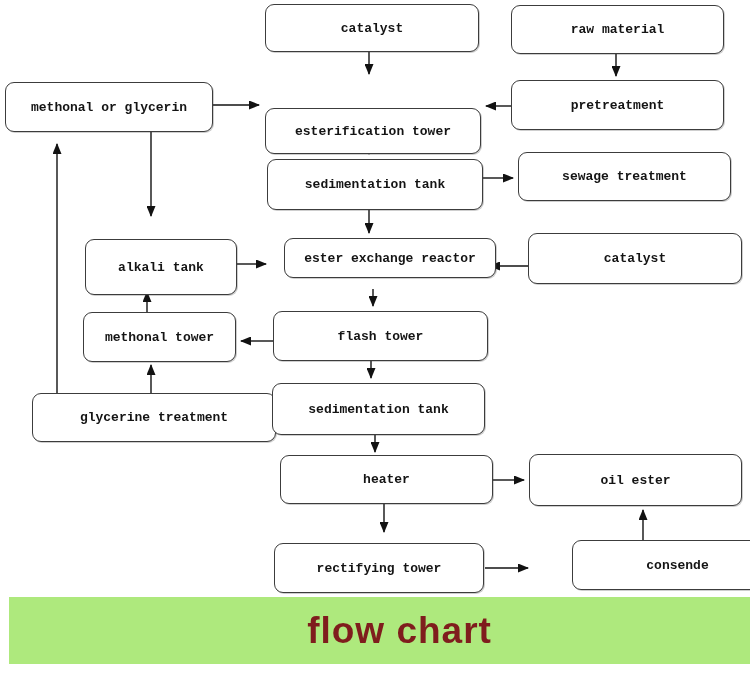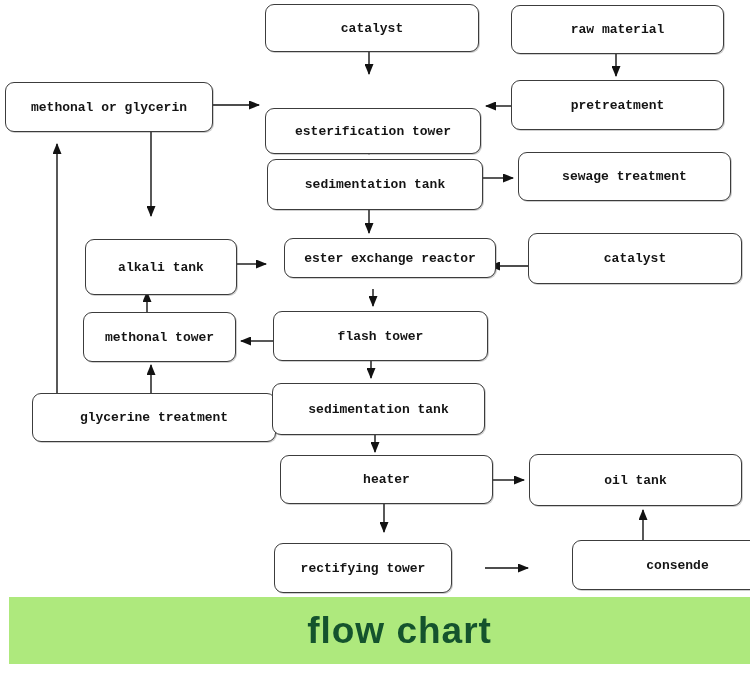--- a/index.html
+++ b/index.html
@@ -67,21 +67,21 @@
   <div class="node" style="left:267px; top:159px; width:216px; height:51px;">sedimentation tank</div>
   <div class="node" style="left:518px; top:152px; width:213px; height:49px;">sewage treatment</div>
   <div class="node" style="left:85px;  top:239px; width:152px; height:56px;">alkali tank</div>
   <div class="node" style="left:272px; top:238px; width:212px; height:40px;margin-left:12px;">ester exchange reactor</div>
   <div class="node" style="left:528px; top:233px; width:214px; height:51px;">catalyst</div>
   <div class="node" style="left:83px;  top:312px; width:153px; height:50px;">methonal tower</div>
   <div class="node" style="left:273px; top:311px; width:215px; height:50px;">flash tower</div>
   <div class="node" style="left:32px;  top:393px; width:244px; height:49px;">glycerine treatment</div>
   <div class="node" style="left:272px; top:383px; width:213px; height:52px;">sedimentation tank</div>
   <div class="node" style="left:280px; top:455px; width:213px; height:49px;">heater</div>
-  <div class="node" style="left:529px; top:454px; width:213px; height:52px;">oil tank</div>
-  <div class="node" style="left:274px; top:543px; width:178px; height:50px;">rectifying tower</div>
+  <div class="node" style="left:529px; top:454px; width:213px; height:52px;">oil ester</div>
+  <div class="node" style="left:274px; top:543px; width:210px; height:50px;">rectifying tower</div>
   <div class="node" style="left:535px; top:540px; width:211px; height:50px;margin-left:37px;">consende</div>
 
   <div class="banner" style="background: rgb(174, 233, 125);">
-    <span class="banner-text" style="color: #14532d;">flow chart</span>
+    <span class="banner-text" style="color: #7f1d1d;">flow chart</span>
   </div>
 
 </div>
 
 </body></html>

